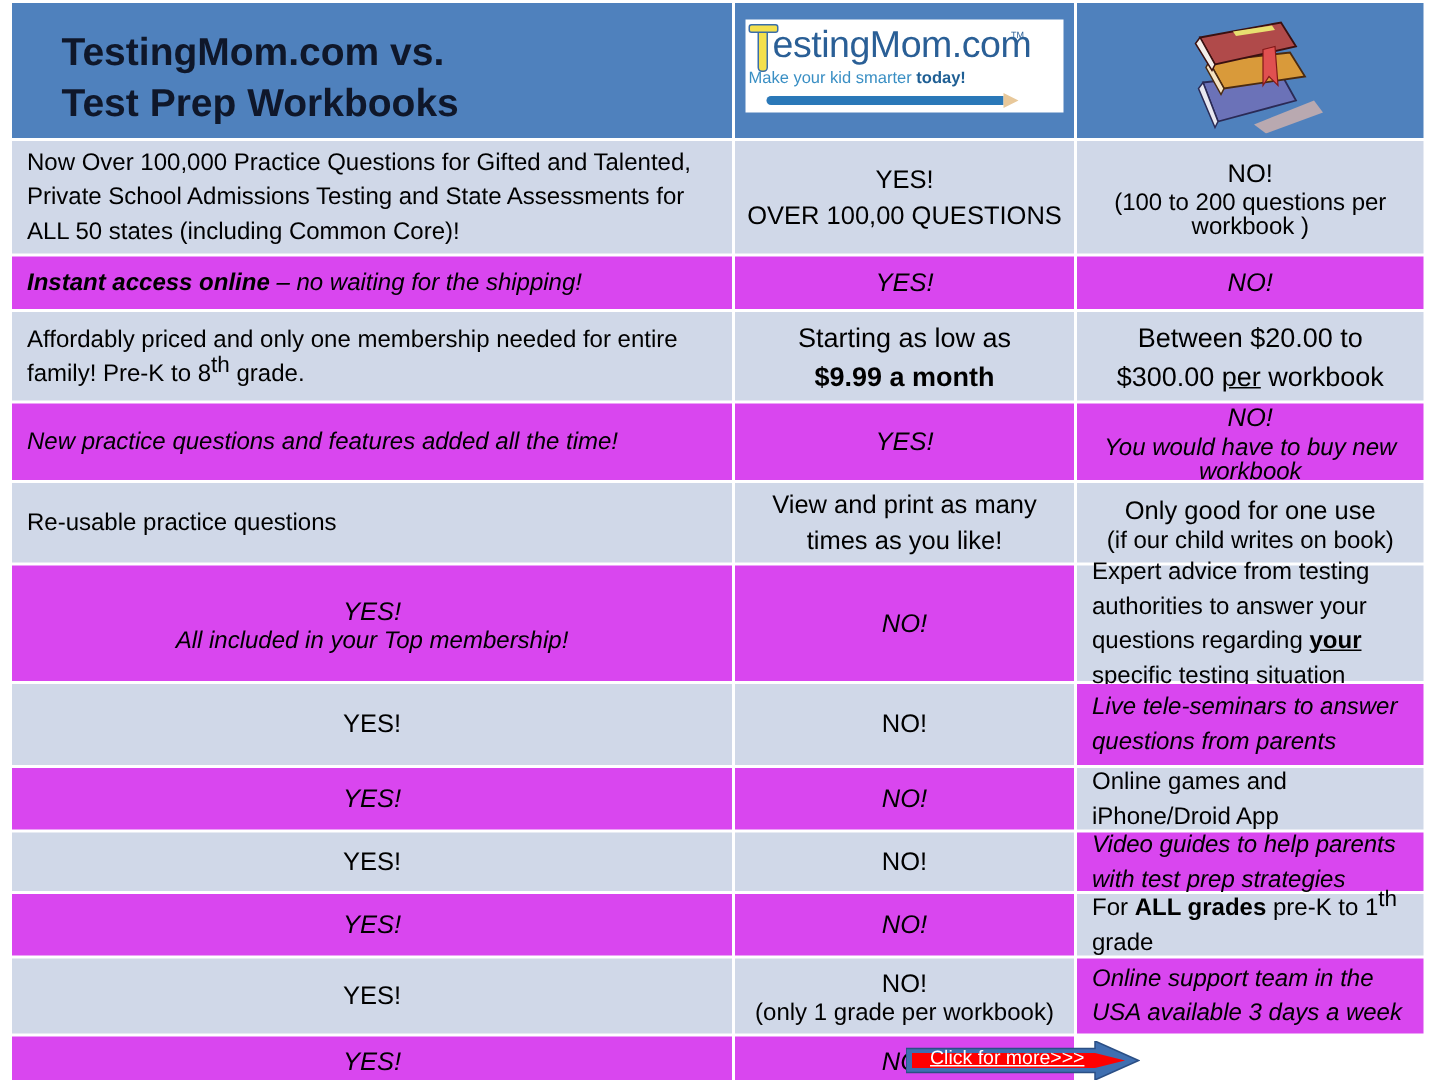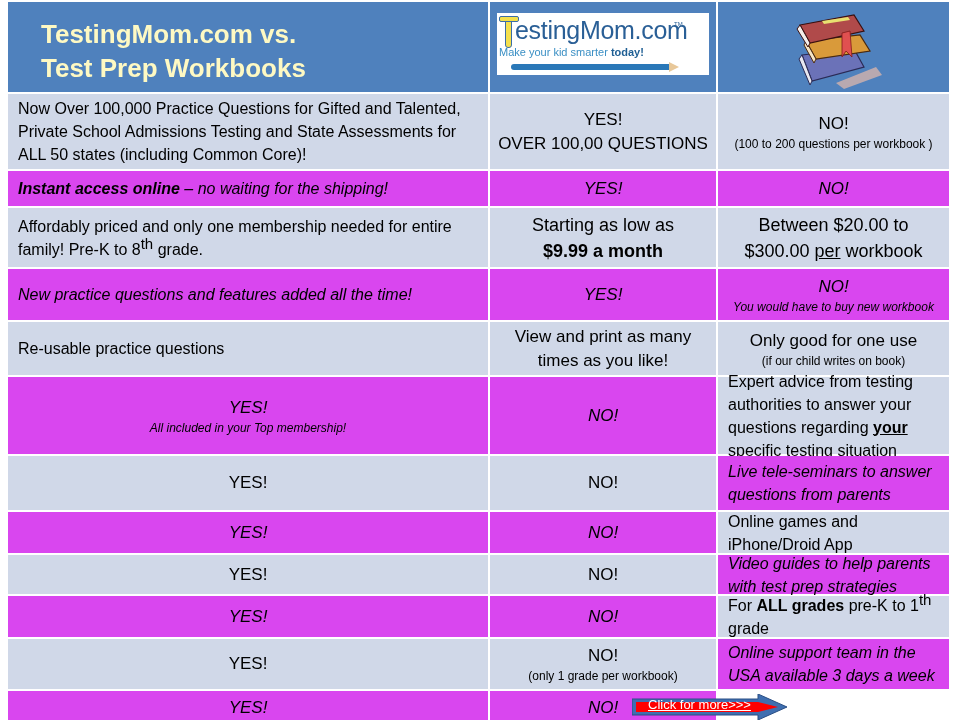--- a/index.html
+++ b/index.html
@@ -13,31 +13,31 @@
     grid-template-rows: 90px 75px 35px 59px 51px 53px 77px 54px 41px 39px 41px 50px 33px;
     gap: 2px;
     background: #ffffff;
   }
   .cell { display: flex; flex-direction: column; justify-content: center; }
   .hdr { background: #4f81bd; }
   .odd { background: #d0d8e8; }
   .even { background: #d946ef; font-style: italic; }
 
   .title {
-    color: #fef9c3; font-weight: bold; font-size: 26px; line-height: 34px;
+    color: #0f172a; font-weight: bold; font-size: 26px; line-height: 34px;
     padding-left: 33px; padding-top: 8px; justify-content: center;
   }
   .feat { padding: 0 10px; font-size: 16px; line-height: 23px; justify-content: center; }
   .feat b { font-weight: bold; }
   .feat u { text-decoration: underline; }
   sup { font-size: 15px; line-height: 0; vertical-align: super; }
 
   .val { align-items: center; text-align: center; font-size: 17px; line-height: 24px; }
   .val .big { font-size: 18px; line-height: 26px; }
-  .val .small { font-size: 12px; line-height: 16px; }
+  .val .small { font-size: 16px; line-height: 16px; }
   .val .bold { font-weight: bold; }
 
   
   .logo-wrap { align-items: center; justify-content: center; }
   .logo {
     width: 212px; height: 62px; background: #ffffff; position: relative; margin-top: -6px;
   }
   .logo .t-mark {
     position: absolute; left: 2px; top: 3px; width: 20px; height: 34px;
   }
@@ -50,21 +50,21 @@
   .logo .tagline { position: absolute; left: 2px; top: 33px; font-size: 11px; color: #3a8fc4; white-space: nowrap; }
   .logo .tagline b { color: #1f5f94; font-weight: bold; }
   .logo .pencil { position: absolute; left: 14px; top: 51px; width: 158px; height: 6px; background: #2a78b8; border-radius: 3px 0 0 3px; }
   .logo .pencil-tip { position: absolute; left: 172px; top: 49px; width: 0; height: 0;
     border-top: 5px solid transparent; border-bottom: 5px solid transparent; border-left: 10px solid #e8c89a; }
 
   .books-wrap { align-items: center; justify-content: center; }
 
   
   .cta {
-    position: absolute; left: 632px; top: 694px; width: 156px; height: 26px;
+    position: absolute; left: 604px; top: 694px; width: 156px; height: 26px;
   }
   .cta svg { position: absolute; left: 0; top: 0; }
   .cta-label {
     position: absolute; left: 16px; top: 3px; font-size: 13px; color: #ffffff;
     text-decoration: underline; white-space: nowrap; cursor: pointer;
   }
 </style>
 </head>
 <body>
 

